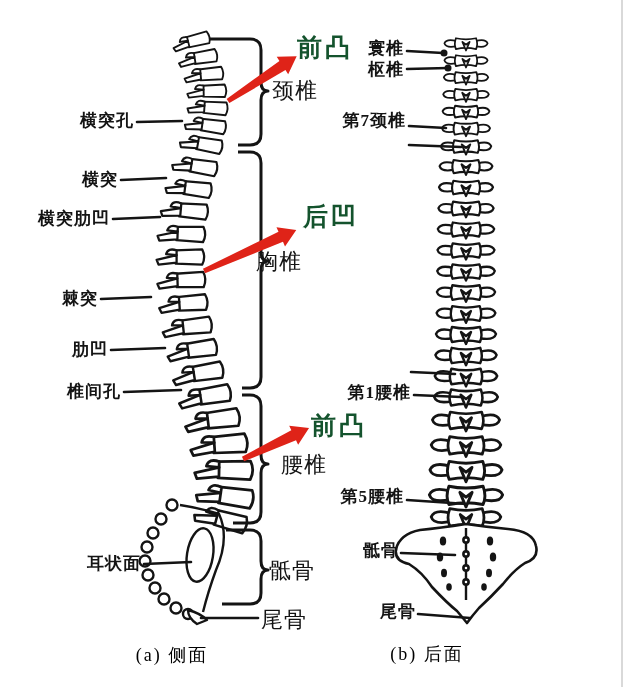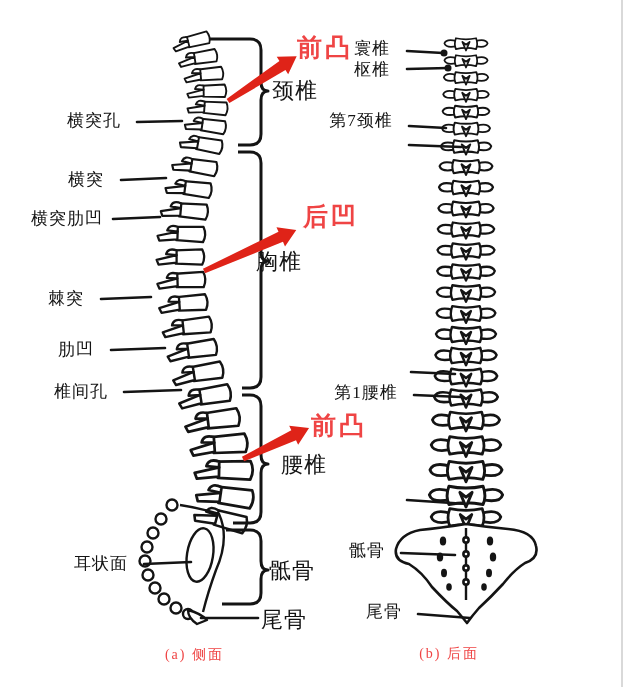--- a/index.html
+++ b/index.html
@@ -5,29 +5,29 @@
   html,body { margin:0; padding:0; background:#fff; }
   .stage {
     position:relative; width:630px; height:687px; background:#ffffff;
     font-family:"Liberation Serif","DejaVu Serif",serif; overflow:hidden;
   }
   .stage svg { position:absolute; left:0; top:0; }
   .lbl {
     position:absolute; color:#141414; font-size:17px; line-height:20px;
     letter-spacing:1px; white-space:nowrap;
   }
-  .lbl.r { text-align:center; }
+  .lbl.r { text-align:right;font-weight:bold; }
   .region { font-size:22px; line-height:22px; }
   .note {
-    position:absolute; color:#ef4444; font-size:25px; line-height:28px;
+    position:absolute; color:#14532d; font-size:25px; line-height:28px;
     font-weight:bold; letter-spacing:3px; white-space:nowrap;
   }
   .cap {
-    position:absolute; color:#ef4444; font-size:14px; line-height:22px;
-    letter-spacing:2px; text-align:right; white-space:nowrap;
+    position:absolute; color:#000000; font-size:18px; line-height:22px;
+    letter-spacing:2px; text-align:center; white-space:nowrap;
   }
   .frameline { position:absolute; top:0; width:2px; height:687px; background:#d9d9d9; }
 </style>
 </head>
 <body>
 
 <div class="stage">
 
   <svg width="630" height="687" viewBox="0 0 630 687">
     <defs>
@@ -186,20 +186,21 @@
   <div class="lbl region" style="left:261px;top:609px">尾骨</div>
 
   <div class="note" style="left:297px;top:34px">前凸</div>
   <div class="note" style="left:303px;top:203px">后凹</div>
   <div class="note" style="left:311px;top:412px">前凸</div>
 
   <div class="lbl r" style="left:340px;top:39px;width:64px">寰椎</div>
   <div class="lbl r" style="left:340px;top:60px;width:64px">枢椎</div>
   <div class="lbl r" style="left:316px;top:111px;width:90px">第7颈椎</div>
   <div class="lbl r" style="left:321px;top:383px;width:90px">第1腰椎</div>
+  <div class="lbl r" style="left:314px;top:487px;width:90px">第5腰椎</div>
   <div class="lbl r" style="left:335px;top:541px;width:64px">骶骨</div>
   <div class="lbl r" style="left:352px;top:602px;width:64px">尾骨</div>
 
   <div class="cap" style="left:120px;top:644px;width:104px">(a) 侧面</div>
   <div class="cap" style="left:375px;top:643px;width:104px">(b) 后面</div>
 
   <div class="frameline" style="left:621px"></div>
 </div>
 
 </body></html>

